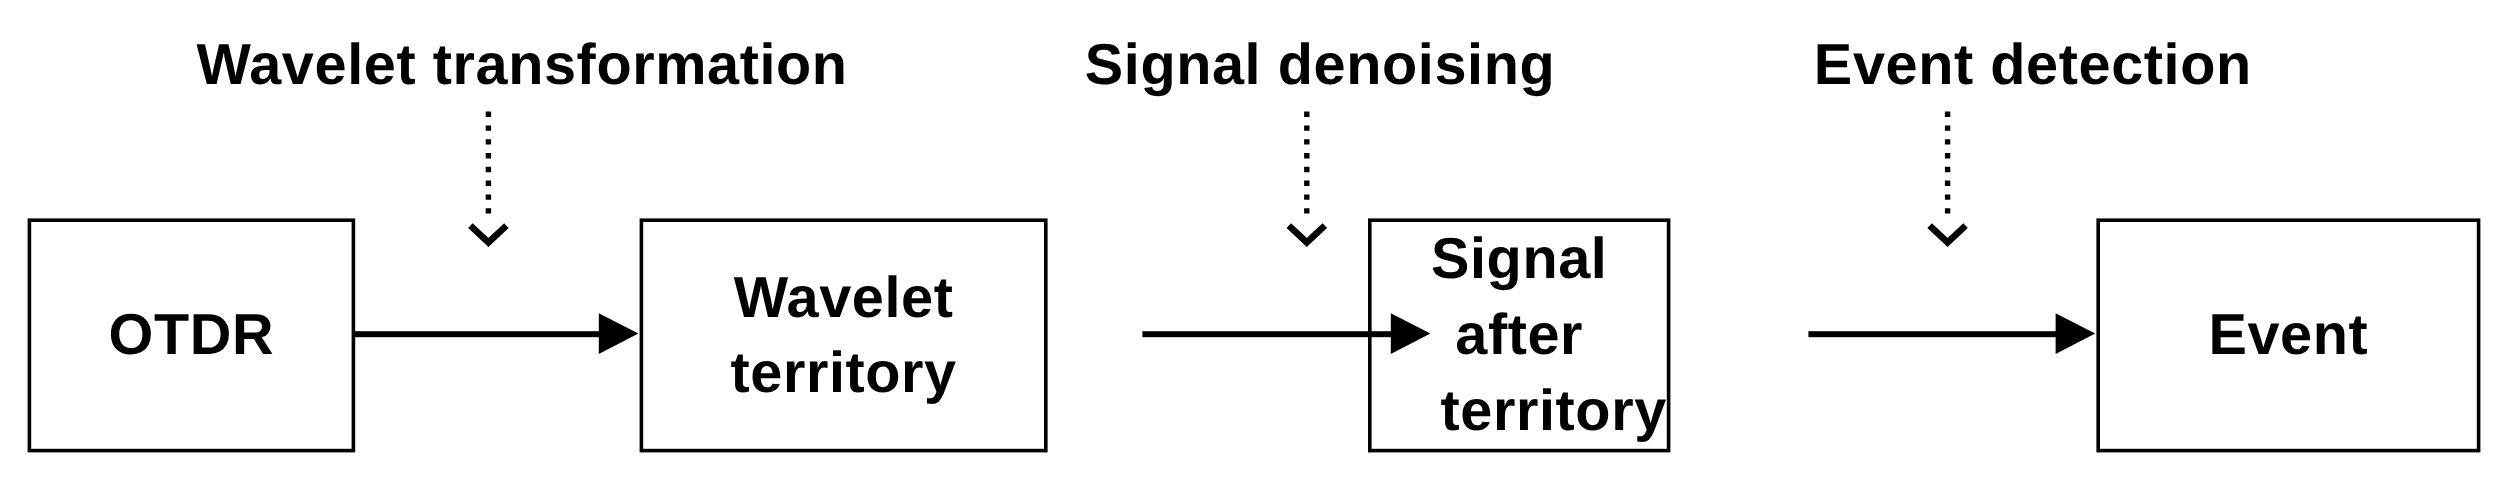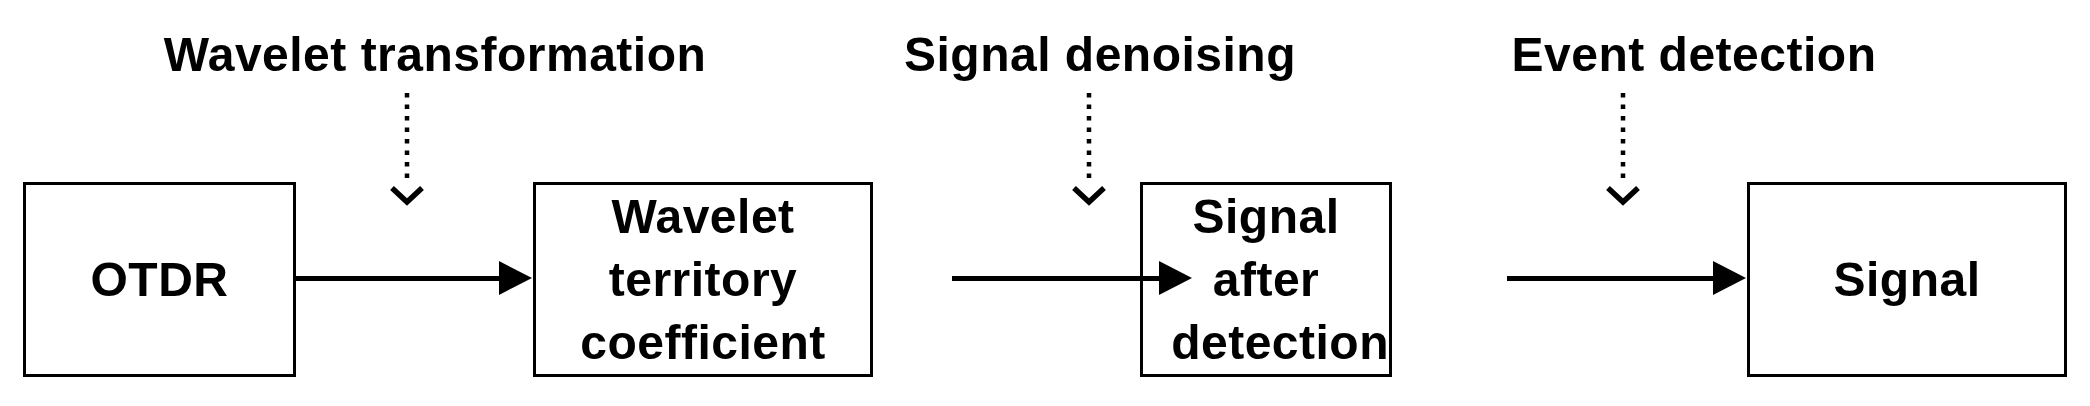--- a/index.html
+++ b/index.html
@@ -99,28 +99,27 @@
   <svg class="darrow" id="darrow3" width="44" height="120" viewBox="0 0 44 120">
     <line x1="22" y1="5" x2="22" y2="92" stroke="currentColor" stroke-width="4.5" stroke-dasharray="4.5 7"></line>
     <polyline points="7,100 22,114 37,100" fill="none" stroke="currentColor" stroke-width="5.5"></polyline>
   </svg>
 
   <div class="box" id="box1">
     <span class="box-line">OTDR</span>
   </div>
   <div class="box" id="box2">
     <span class="box-line">Wavelet territory</span>
-    <span class="box-line">coefficient</span>
   </div>
   <div class="box" id="box3">
     <span class="box-line">Signal after</span>
-    <span class="box-line">detection</span>
+    <span class="box-line">territory</span>
   </div>
   <div class="box" id="box4">
-    <span class="box-line">Signal</span>
+    <span class="box-line">Event</span>
   </div>
 
   <div class="sarrow" id="sarrow1">
     <div class="shaft"></div>
     <div class="head"></div>
   </div>
   <div class="sarrow" id="sarrow2">
     <div class="shaft"></div>
     <div class="head"></div>
   </div>

